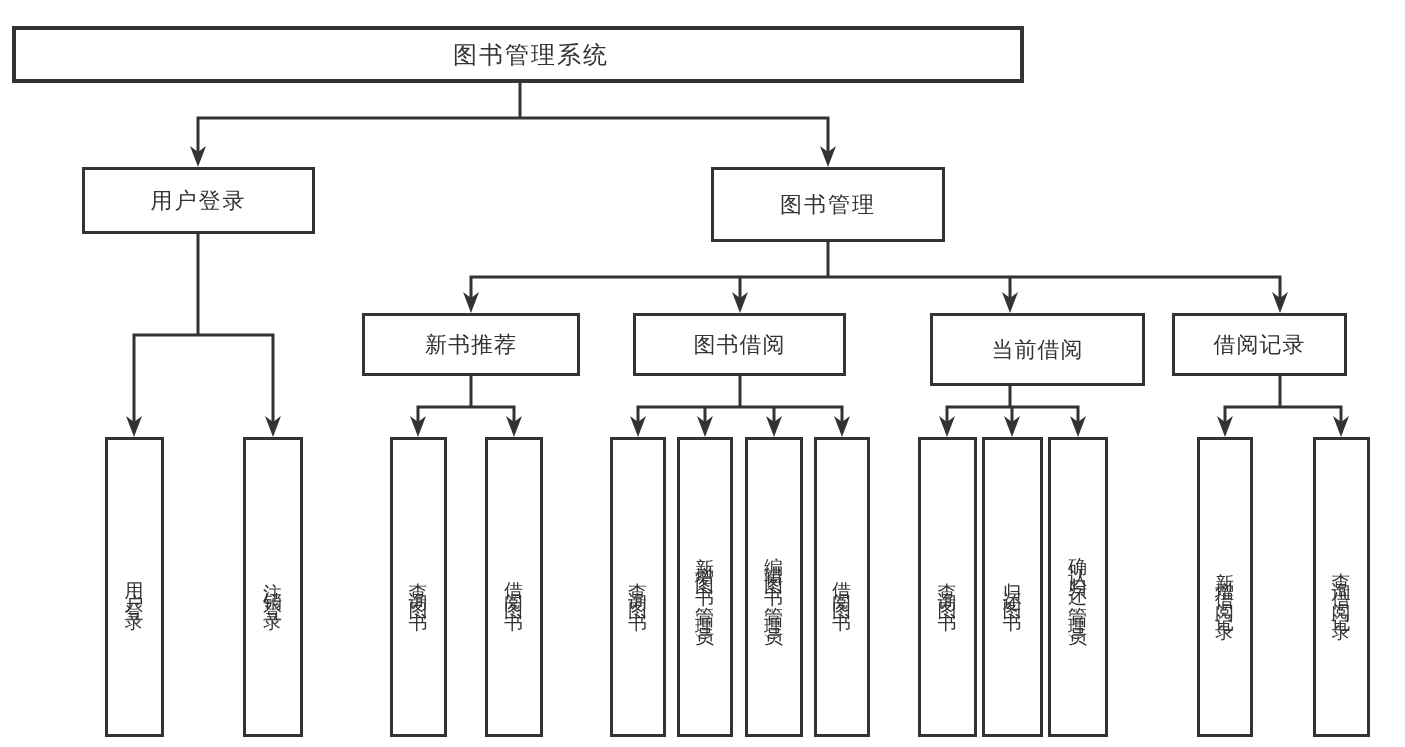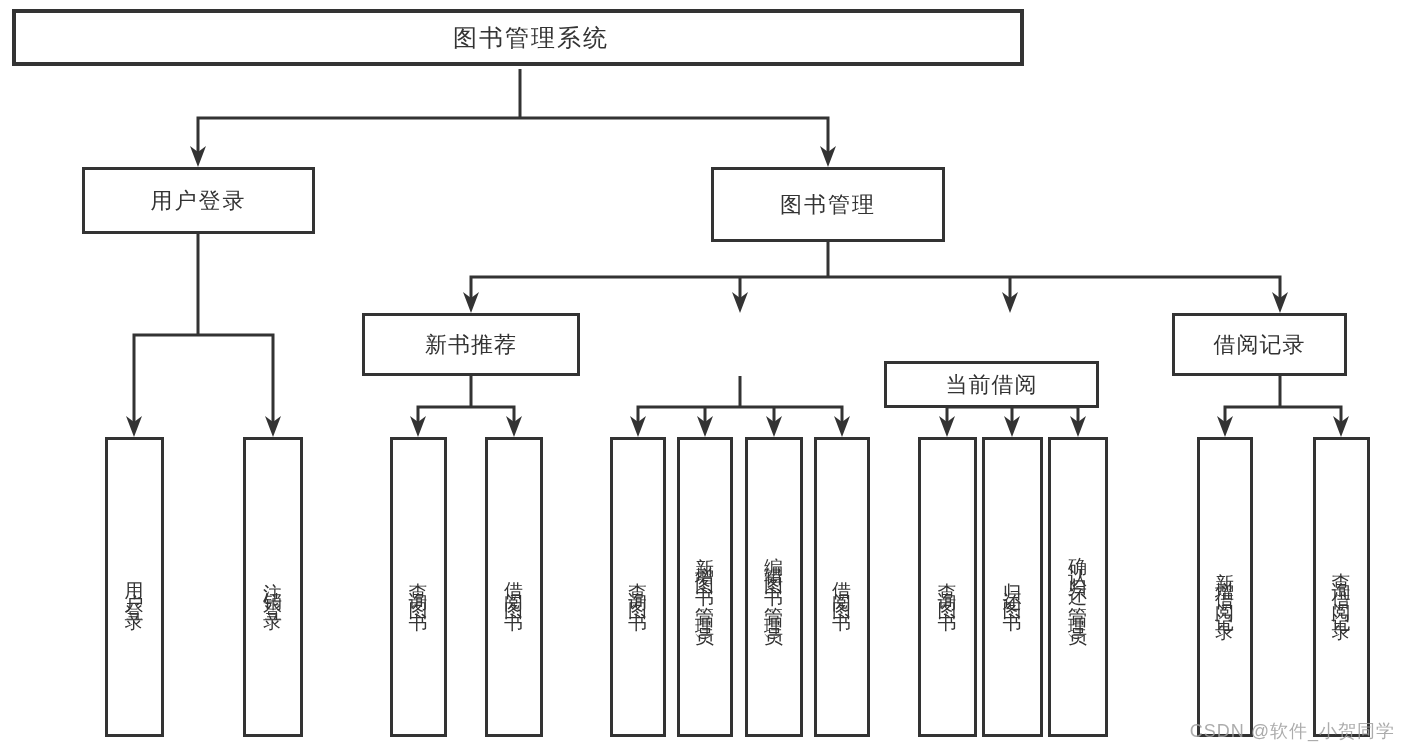--- a/index.html
+++ b/index.html
@@ -91,27 +91,28 @@
       <polygon points="766,416 774,422 782,416 774,437"></polygon>
       <polygon points="834,416 842,422 850,416 842,437"></polygon>
       <polygon points="939,416 947,422 955,416 947,437"></polygon>
       <polygon points="1004,416 1012,422 1020,416 1012,437"></polygon>
       <polygon points="1070,416 1078,422 1086,416 1078,437"></polygon>
       <polygon points="1217,416 1225,422 1233,416 1225,437"></polygon>
       <polygon points="1333,416 1341,422 1349,416 1341,437"></polygon>
     </g>
   </svg>
 
-  <div class="box root" style="left:12px; top:9px; width:1012px; height:57px;padding-left:26px;">图书管理系统</div>
+  <div class="box root" style="left:12px; top:26px; width:1012px; height:57px;padding-left:26px;">图书管理系统</div>
 
   <div class="box h2" style="left:82px; top:167px; width:233px; height:67px;">用户登录</div>
   <div class="box h2" style="left:711px; top:167px; width:234px; height:75px;">图书管理</div>
 
   <div class="box h3" style="left:362px; top:313px; width:218px; height:63px;">新书推荐</div>
-  <div class="box h3" style="left:884px; top:313px; width:215px; height:47px;margin-top:48px;">当前借阅</div>
+  <div class="box h3" style="left:633px; top:313px; width:213px; height:63px;">图书借阅</div>
+  <div class="box h3" style="left:930px; top:313px; width:215px; height:73px;">当前借阅</div>
   <div class="box h3" style="left:1172px; top:313px; width:175px; height:63px;">借阅记录</div>
 
   <div class="box leaf" style="left:105px; top:437px; width:59px; height:300px;">
     <span>用户登录</span>
   </div>
   <div class="box leaf" style="left:243px; top:437px; width:60px; height:300px;">
     <span>注销登录</span>
   </div>
 
   <div class="box leaf" style="left:390px; top:437px; width:57px; height:300px;">
@@ -144,15 +145,14 @@
     <span>确认归还（管理员）</span>
   </div>
 
   <div class="box leaf" style="left:1197px; top:437px; width:56px; height:300px;">
     <span>新增借阅记录</span>
   </div>
   <div class="box leaf" style="left:1313px; top:437px; width:57px; height:300px;">
     <span>查询借阅记录</span>
   </div>
 
-  <div class="watermark">CSDN @软件_小贺同学</div>
 
 </div>
 
 </body></html>

